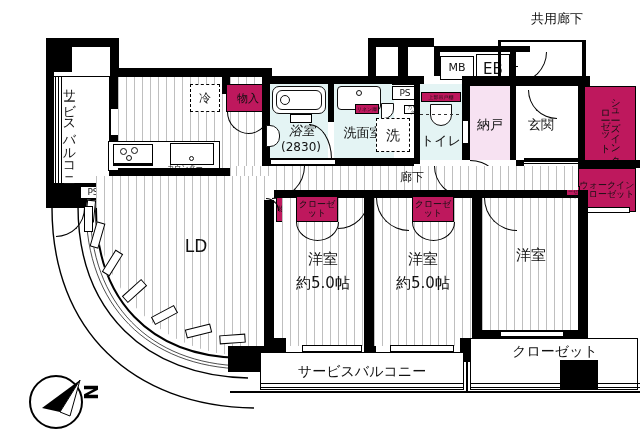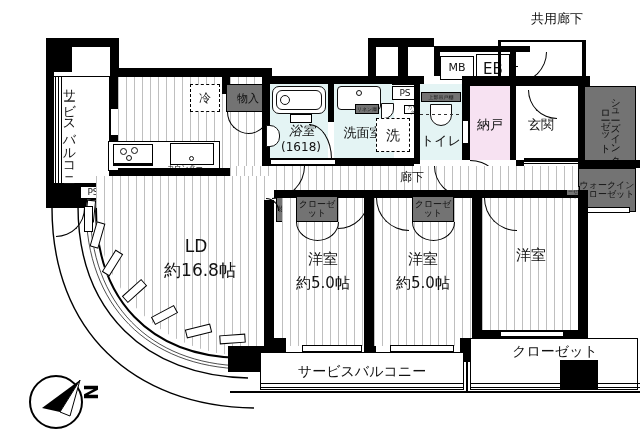--- a/index.html
+++ b/index.html
@@ -42,21 +42,21 @@
     background-color:#ffffff;
   }
   .floor-water{background:#e4f4f4;}
   .floor-pink{background:#f7e2f2;}
   .floor-plain{background:#ffffff;}
   
   .chip{
     position:absolute;
     box-sizing:border-box;
     border:1px solid #000;
-    background:#737373;
+    background:#be185d;
     color:#111;
     text-align:center;
     line-height:1.0;
     display:flex;
     align-items:center;
     justify-content:center;
     flex-direction:column;
     font-size:9px;
     padding:0;
   }
@@ -133,21 +133,21 @@
   <div class="blk" style="left:262px;top:76px;width:8px;height:86px;"></div>
   <div class="blk" style="left:262px;top:76px;width:72px;height:8px;"></div>
   <div class="rm floor-water" style="left:270px;top:84px;width:58px;height:74px;"></div>
 
   <div class="fx fx-o" style="left:272px;top:86px;width:54px;height:28px;border-radius:7px;"></div>
   <div class="fx fx-o" style="left:276px;top:90px;width:46px;height:20px;border-radius:6px;"></div>
   <div class="fx fx-r" style="left:280px;top:95px;width:10px;height:10px;"></div>
   <div class="out" style="left:290px;top:114px;width:22px;height:9px;background:#fff;"></div>
   <div class="fx" style="left:266px;top:125px;width:14px;height:22px;border-radius:0 10px 10px 0;"></div>
   <div class="lbl" style="left:276px;top:124px;width:52px;font-size:13px;font-style:italic;">浴室</div>
-  <div class="lbl" style="left:274px;top:141px;width:54px;font-size:12px;">(1618)</div>
+  <div class="lbl" style="left:274px;top:141px;width:54px;font-size:12px;">(2830)</div>
   <div class="swing sw-tr" style="left:309px;top:124px;width:22px;height:34px;"></div>
   <div class="blk" style="left:328px;top:76px;width:6px;height:46px;"></div>
 
   <div class="rm floor-water" style="left:334px;top:84px;width:60px;height:74px;"></div>
   <div class="blk" style="left:334px;top:76px;width:64px;height:8px;"></div>
 
   <div class="fx fx-o" style="left:337px;top:86px;width:44px;height:24px;border-radius:4px;"></div>
   <div class="fx fx-r" style="left:356px;top:90px;width:6px;height:6px;"></div>
   <div class="fx" style="left:381px;top:103px;width:13px;height:16px;border-radius:0 0 10px 0;"></div>
   <div class="lbl" style="left:334px;top:126px;width:58px;font-size:13px;">洗面室</div>
@@ -203,21 +203,20 @@
   <div class="sash" style="left:586px;top:207px;width:44px;height:6px;"></div>
 
   <div class="rm floor-striped" style="left:236px;top:166px;width:280px;height:34px;"></div>
   <div class="lbl" style="left:390px;top:171px;width:44px;font-size:12px;">廊下</div>
   <div class="swing sw-br" style="left:272px;top:166px;width:32px;height:32px;"></div>
   <div class="swing sw-bl" style="left:434px;top:166px;width:30px;height:30px;"></div>
 
   <div class="rm floor-striped" style="left:96px;top:176px;width:176px;height:180px;
               border-bottom-left-radius:150px;"></div>
   <div class="lbl" style="left:166px;top:238px;width:60px;font-size:17px;">LD</div>
-  <div class="lbl" style="left:150px;top:262px;width:100px;font-size:17px;">約16.8帖</div>
 
   <svg width="640" height="446" style="position:absolute;left:0;top:0;pointer-events:none;">
 
     <path d="M96,208 C96,300 150,356 240,358" fill="none" stroke="#000" stroke-width="2"></path>
 
     <path d="M78,206 C78,312 146,376 248,378" fill="none" stroke="#000" stroke-width="1.4"></path>
     <path d="M52,208 C52,330 132,406 254,408" fill="none" stroke="#000" stroke-width="1.4"></path>
 
     <path d="M86,207 C86,306 148,367 244,369" fill="none" stroke="#000" stroke-width="0.7"></path>
     <path d="M90,207 C90,304 150,364 243,366" fill="none" stroke="#000" stroke-width="0.7"></path>

